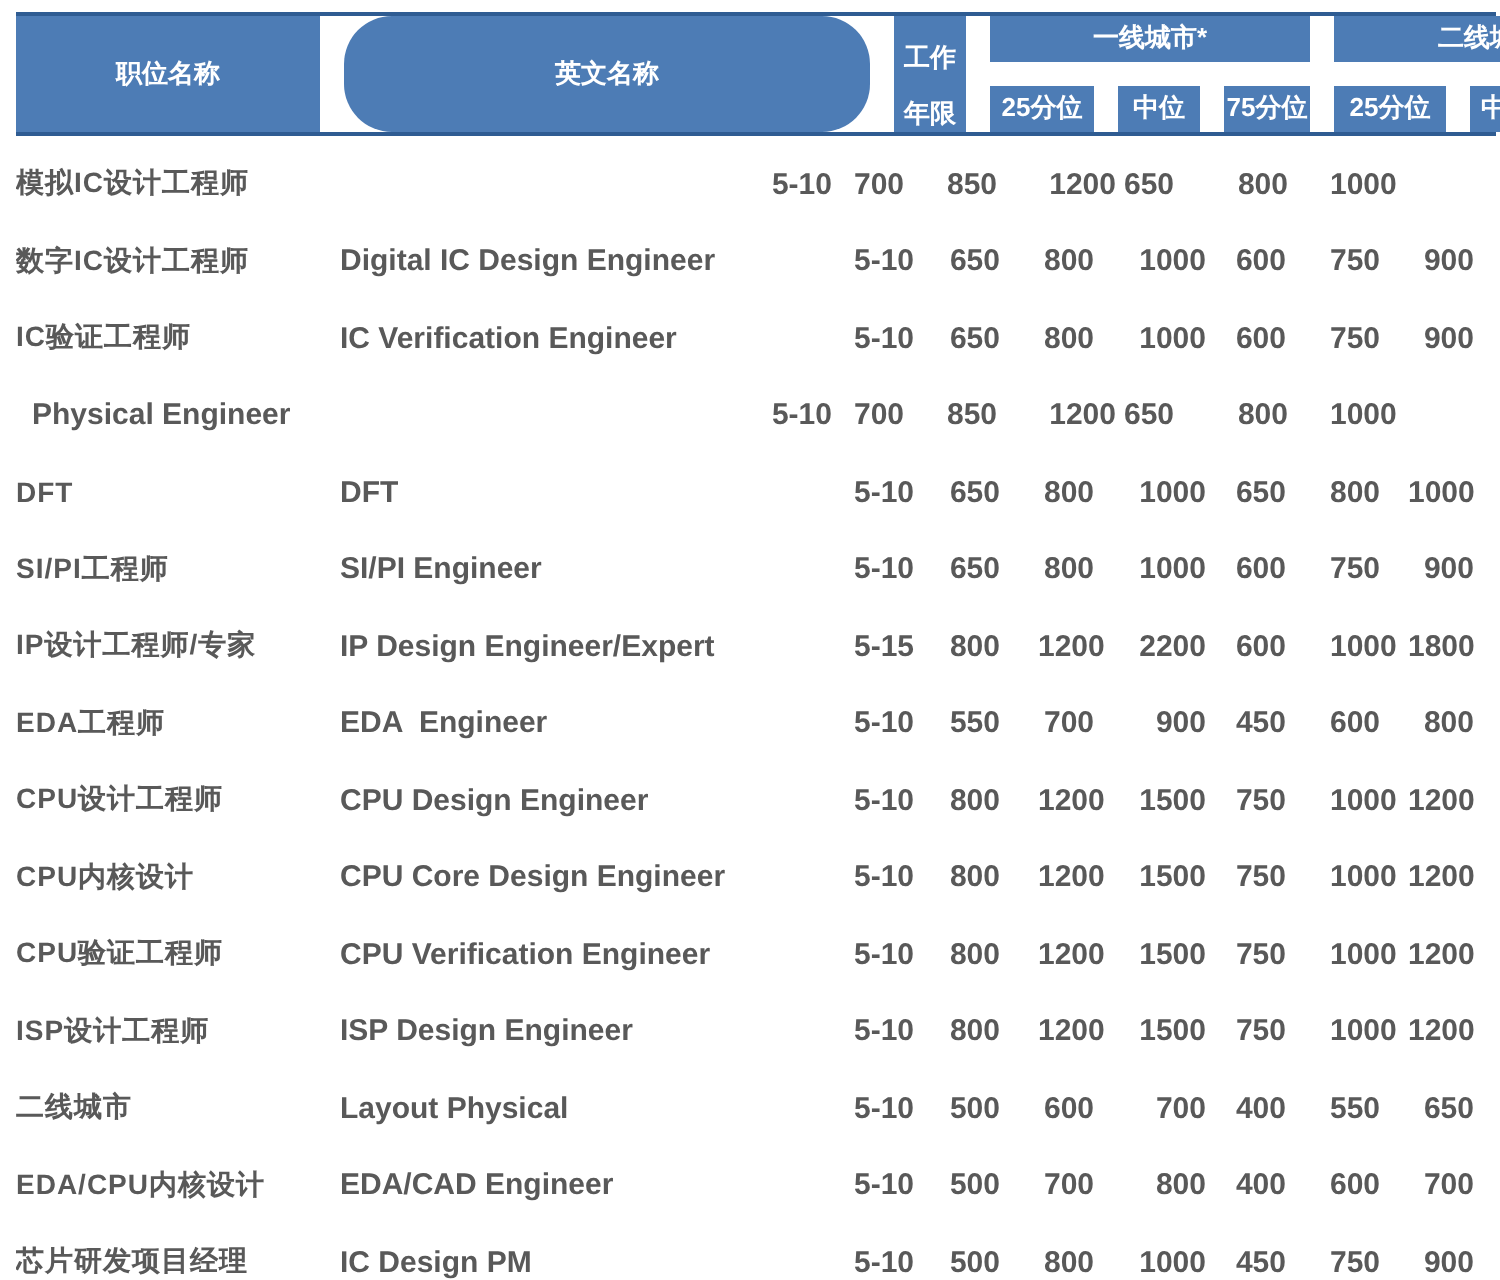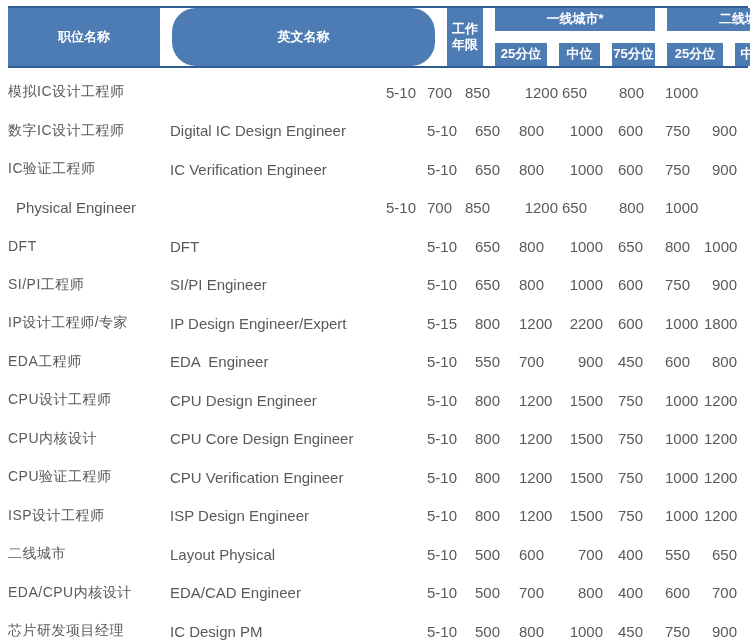--- a/index.html
+++ b/index.html
@@ -49,37 +49,38 @@
   .h-c3 { grid-column: 3; grid-row: 1 / 3; }
   .h-g1 { grid-column: 4 / 7; grid-row: 1; }
   .h-g2 { grid-column: 7 / 10; grid-row: 1; }
   .h-s4 { grid-column: 4; grid-row: 2; }
   .h-s5 { grid-column: 5; grid-row: 2; }
   .h-s6 { grid-column: 6; grid-row: 2; }
   .h-s7 { grid-column: 7; grid-row: 2; }
   .h-s8 { grid-column: 8; grid-row: 2; }
   .h-s9 { grid-column: 9; grid-row: 2; }
   .two-line { flex-direction: column; }
-  .two-line span { display: block; }
+  .two-line span { display: block; margin-top: 12px; }
   
   .tbody { margin-top: 5px; }
   .brow {
     display: grid;
     grid-template-columns: 152px 263px 36px 52px 41px 43px 56px 37px 44px;
     column-gap: 2px;
     height: 38.5px;
     align-items: center;
     color: #595959;
+    font-weight: bold;
   }
   .bc { overflow: hidden; white-space: nowrap; }
   .c0 { font-size: 14px; text-align: left; padding-left: 0; letter-spacing: 0.5px; }
   .c1 { font-size: 15px; text-align: left; padding-left: 8px; white-space: pre; }
   .c2 { font-size: 15px; text-align: right; padding-right: 9px; }
   .c3 { font-size: 15px; text-align: right; padding-right: 17px; }
-  .c4 { font-size: 15px; text-align: left; padding-right: 10px; }
+  .c4 { font-size: 15px; text-align: center; padding-right: 10px; }
   .c5 { font-size: 15px; text-align: right; padding-right: 2px; }
   .c6 { font-size: 15px; text-align: right; padding-right: 20px; }
   .c7 { font-size: 15px; text-align: right; padding-right: 19px; }
   .c8 { font-size: 15px; text-align: right; padding-right: 11px; }
 </style>
 </head>
 <body>
 
 <div class="page">
   <div class="wrap">

